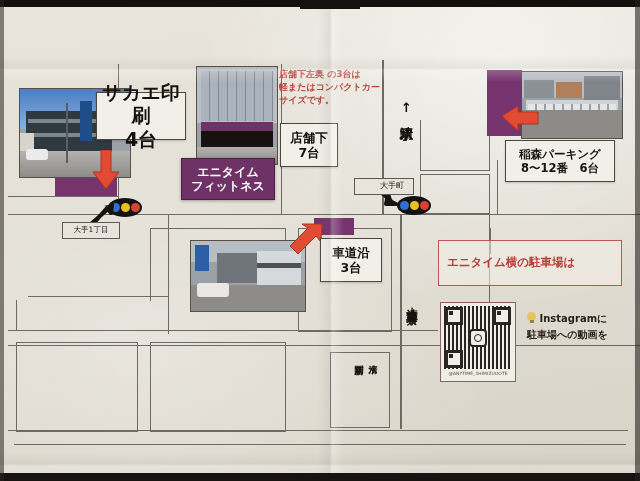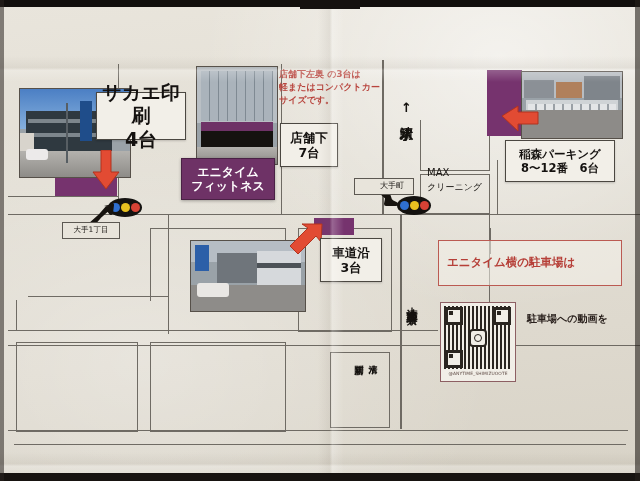--- a/index.html
+++ b/index.html
@@ -260,24 +260,20 @@
   </div>
 
   <div class="chip" style="left:354px;top:178px;width:42px;height:15px;padding-left:16px;">
     <span>大手町</span>
   </div>
 
   <div class="chip" style="left:62px;top:222px;width:56px;height:15px;font-size:7.5px;">
     <span>大手1丁目</span>
   </div>
 
-  <div style="position:absolute;left:427px;top:166px;font-size:10px;color:#1a1714;line-height:1.45;font-family:'DejaVu Sans','Liberation Sans',sans-serif;">
-    <div>MAX</div>
-    <div style="font-size:9px;">クリーニング</div>
-  </div>
 
   <div class="vtext" style="left:404px;top:300px;font-size:11.5px;">
     <span>清水警察署</span><span>↓</span>
   </div>
 
   <div class="vtext thin" style="left:352px;top:358px;font-size:9px;">
     <span>新聞店</span>
   </div>
   <div class="vtext thin" style="left:366px;top:358px;font-size:9px;">
     <span>清水</span>
@@ -299,20 +295,24 @@
           <i></i>
         </div>
       <div class="logo">
           <b></b>
         </div>
     </div>
     <div class="qrcap">@ANYTIME_SHIMIZUOOTE</div>
   </div>
 
   <div class="instatext" style="left:527px;top:311px;width:108px;font-size:10px;">
+    <div>
+      <span class="bulb"><i></i><u></u></span>
+      <span>Instagramに</span>
+    </div>
     <div>駐車場への動画を</div>
   </div>
 
   <div class="crease v" style="left:318px;"></div>
   <div class="crease h" style="top:56px;"></div>
   <div class="crease h" style="top:452px;"></div>
 
   <div class="edge t"></div>
   <div class="edge b"></div>
   <div class="edge l"></div>

